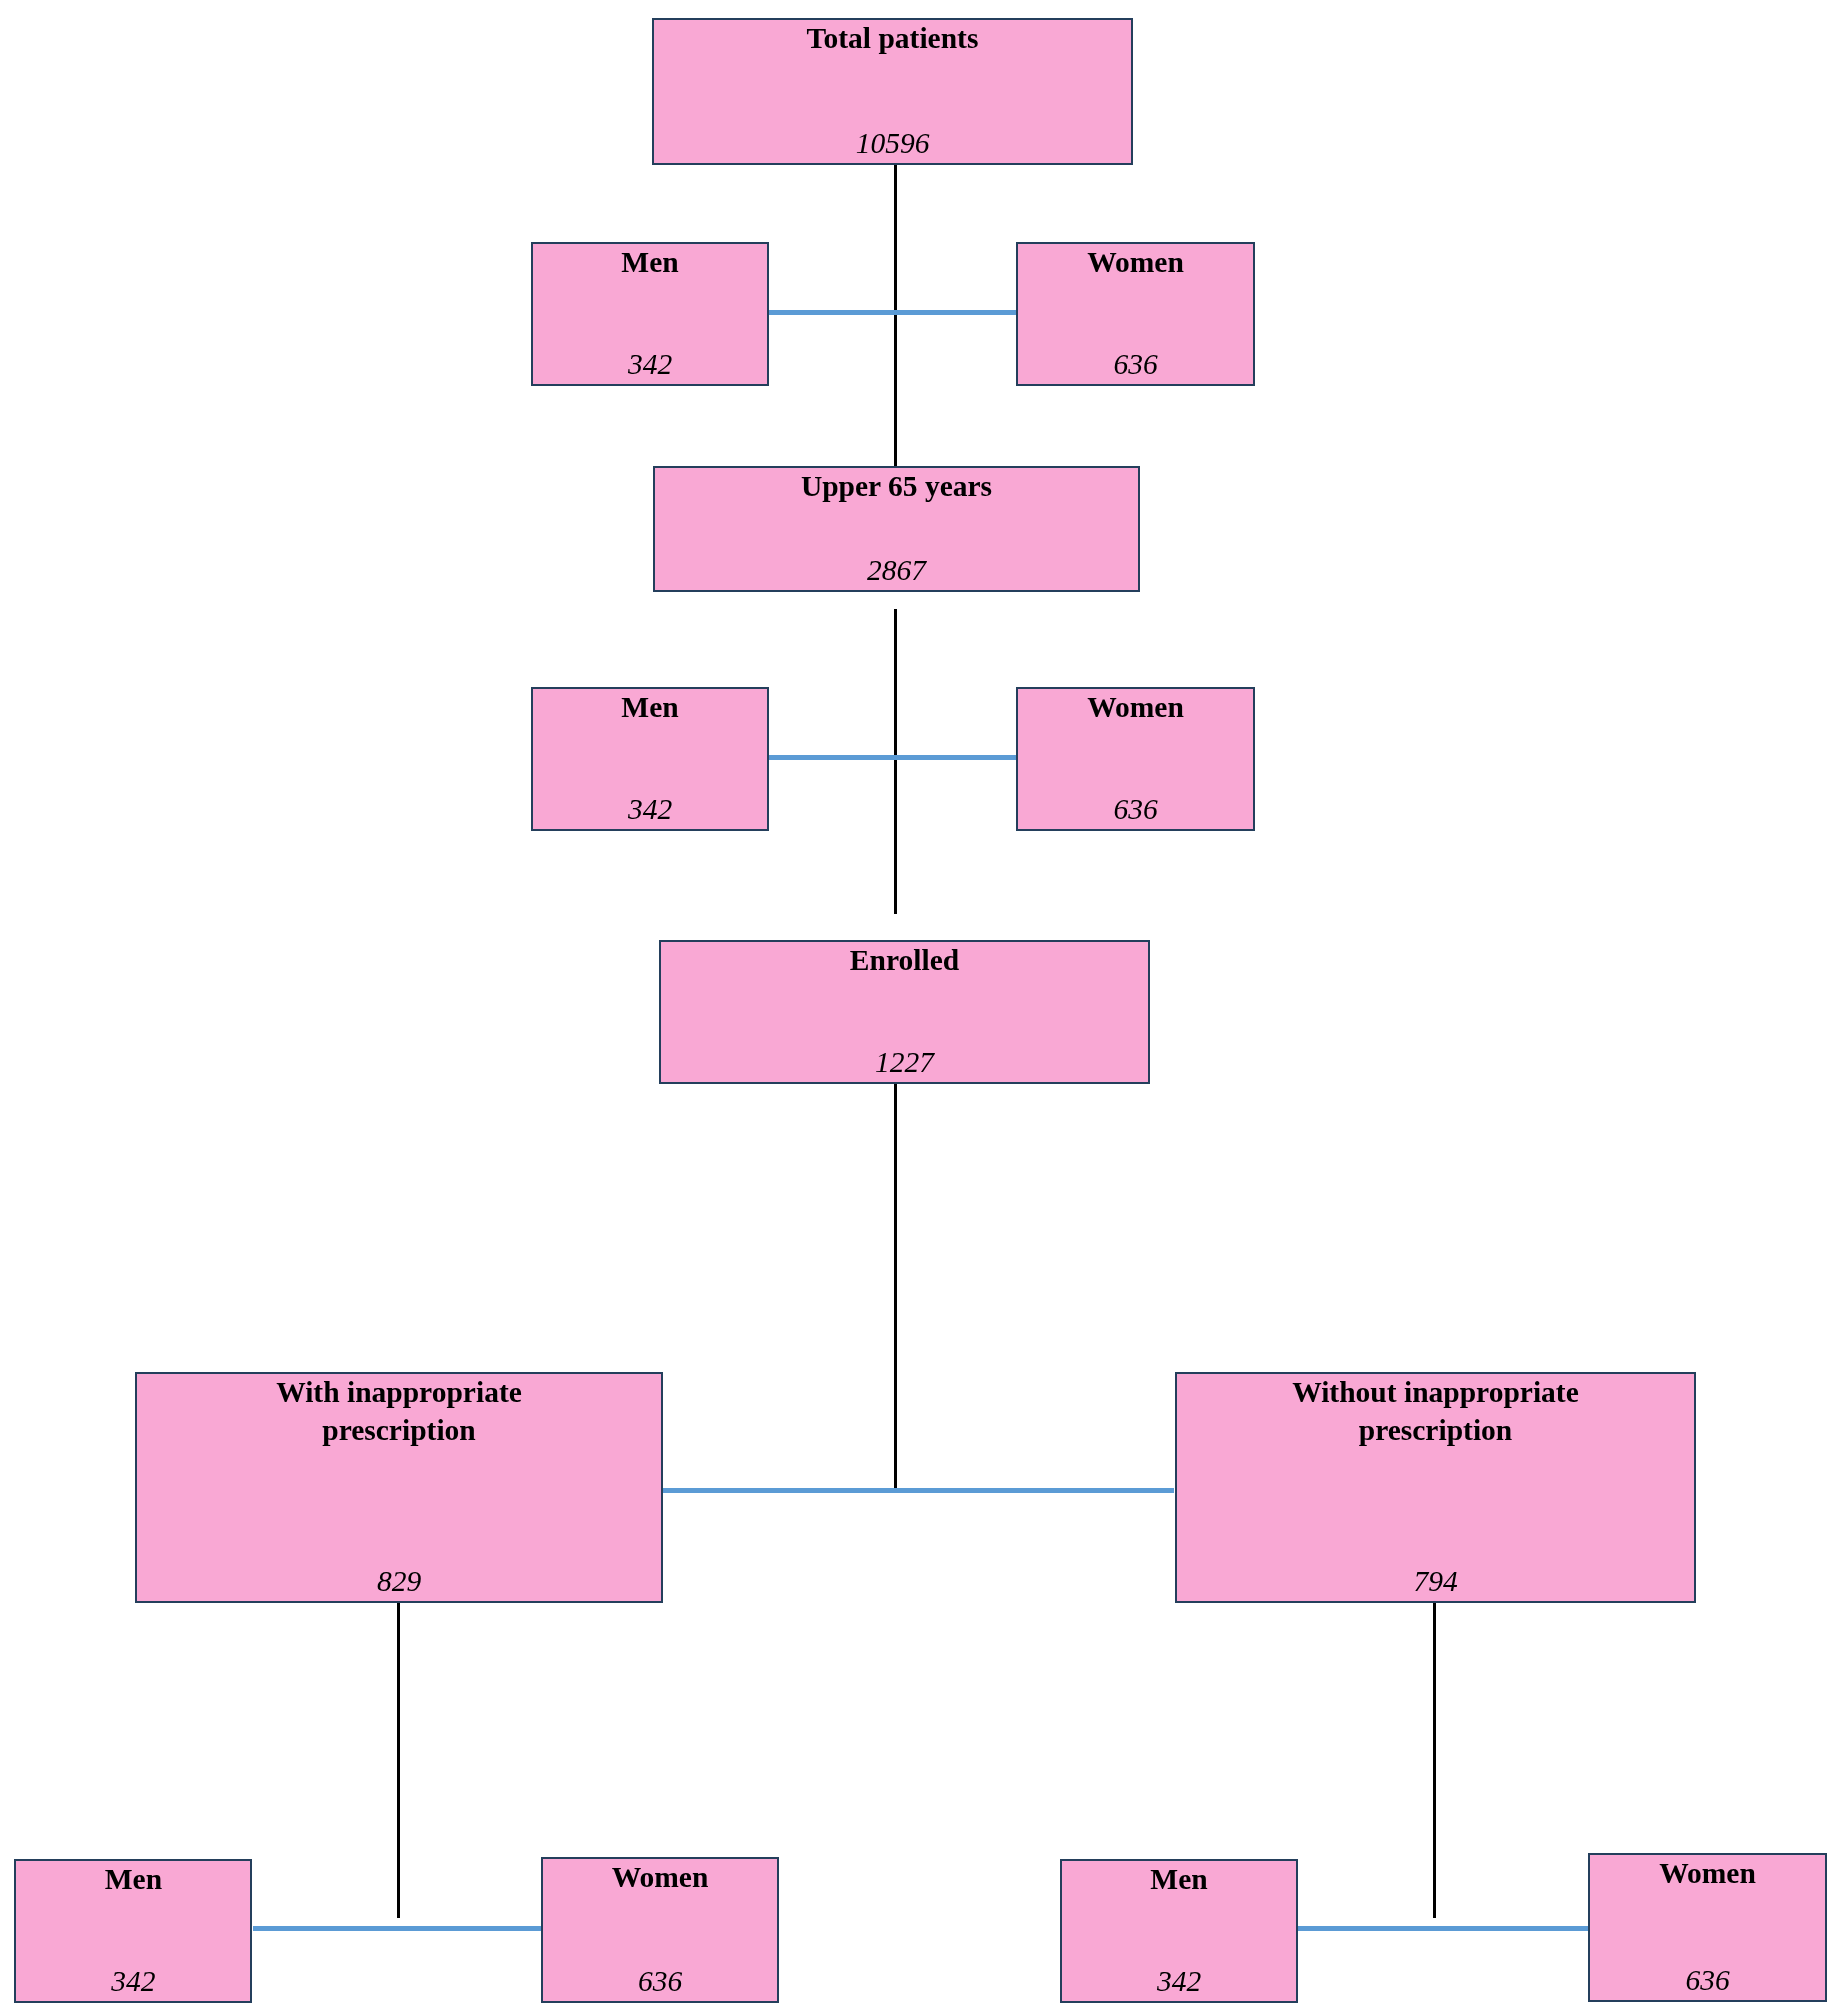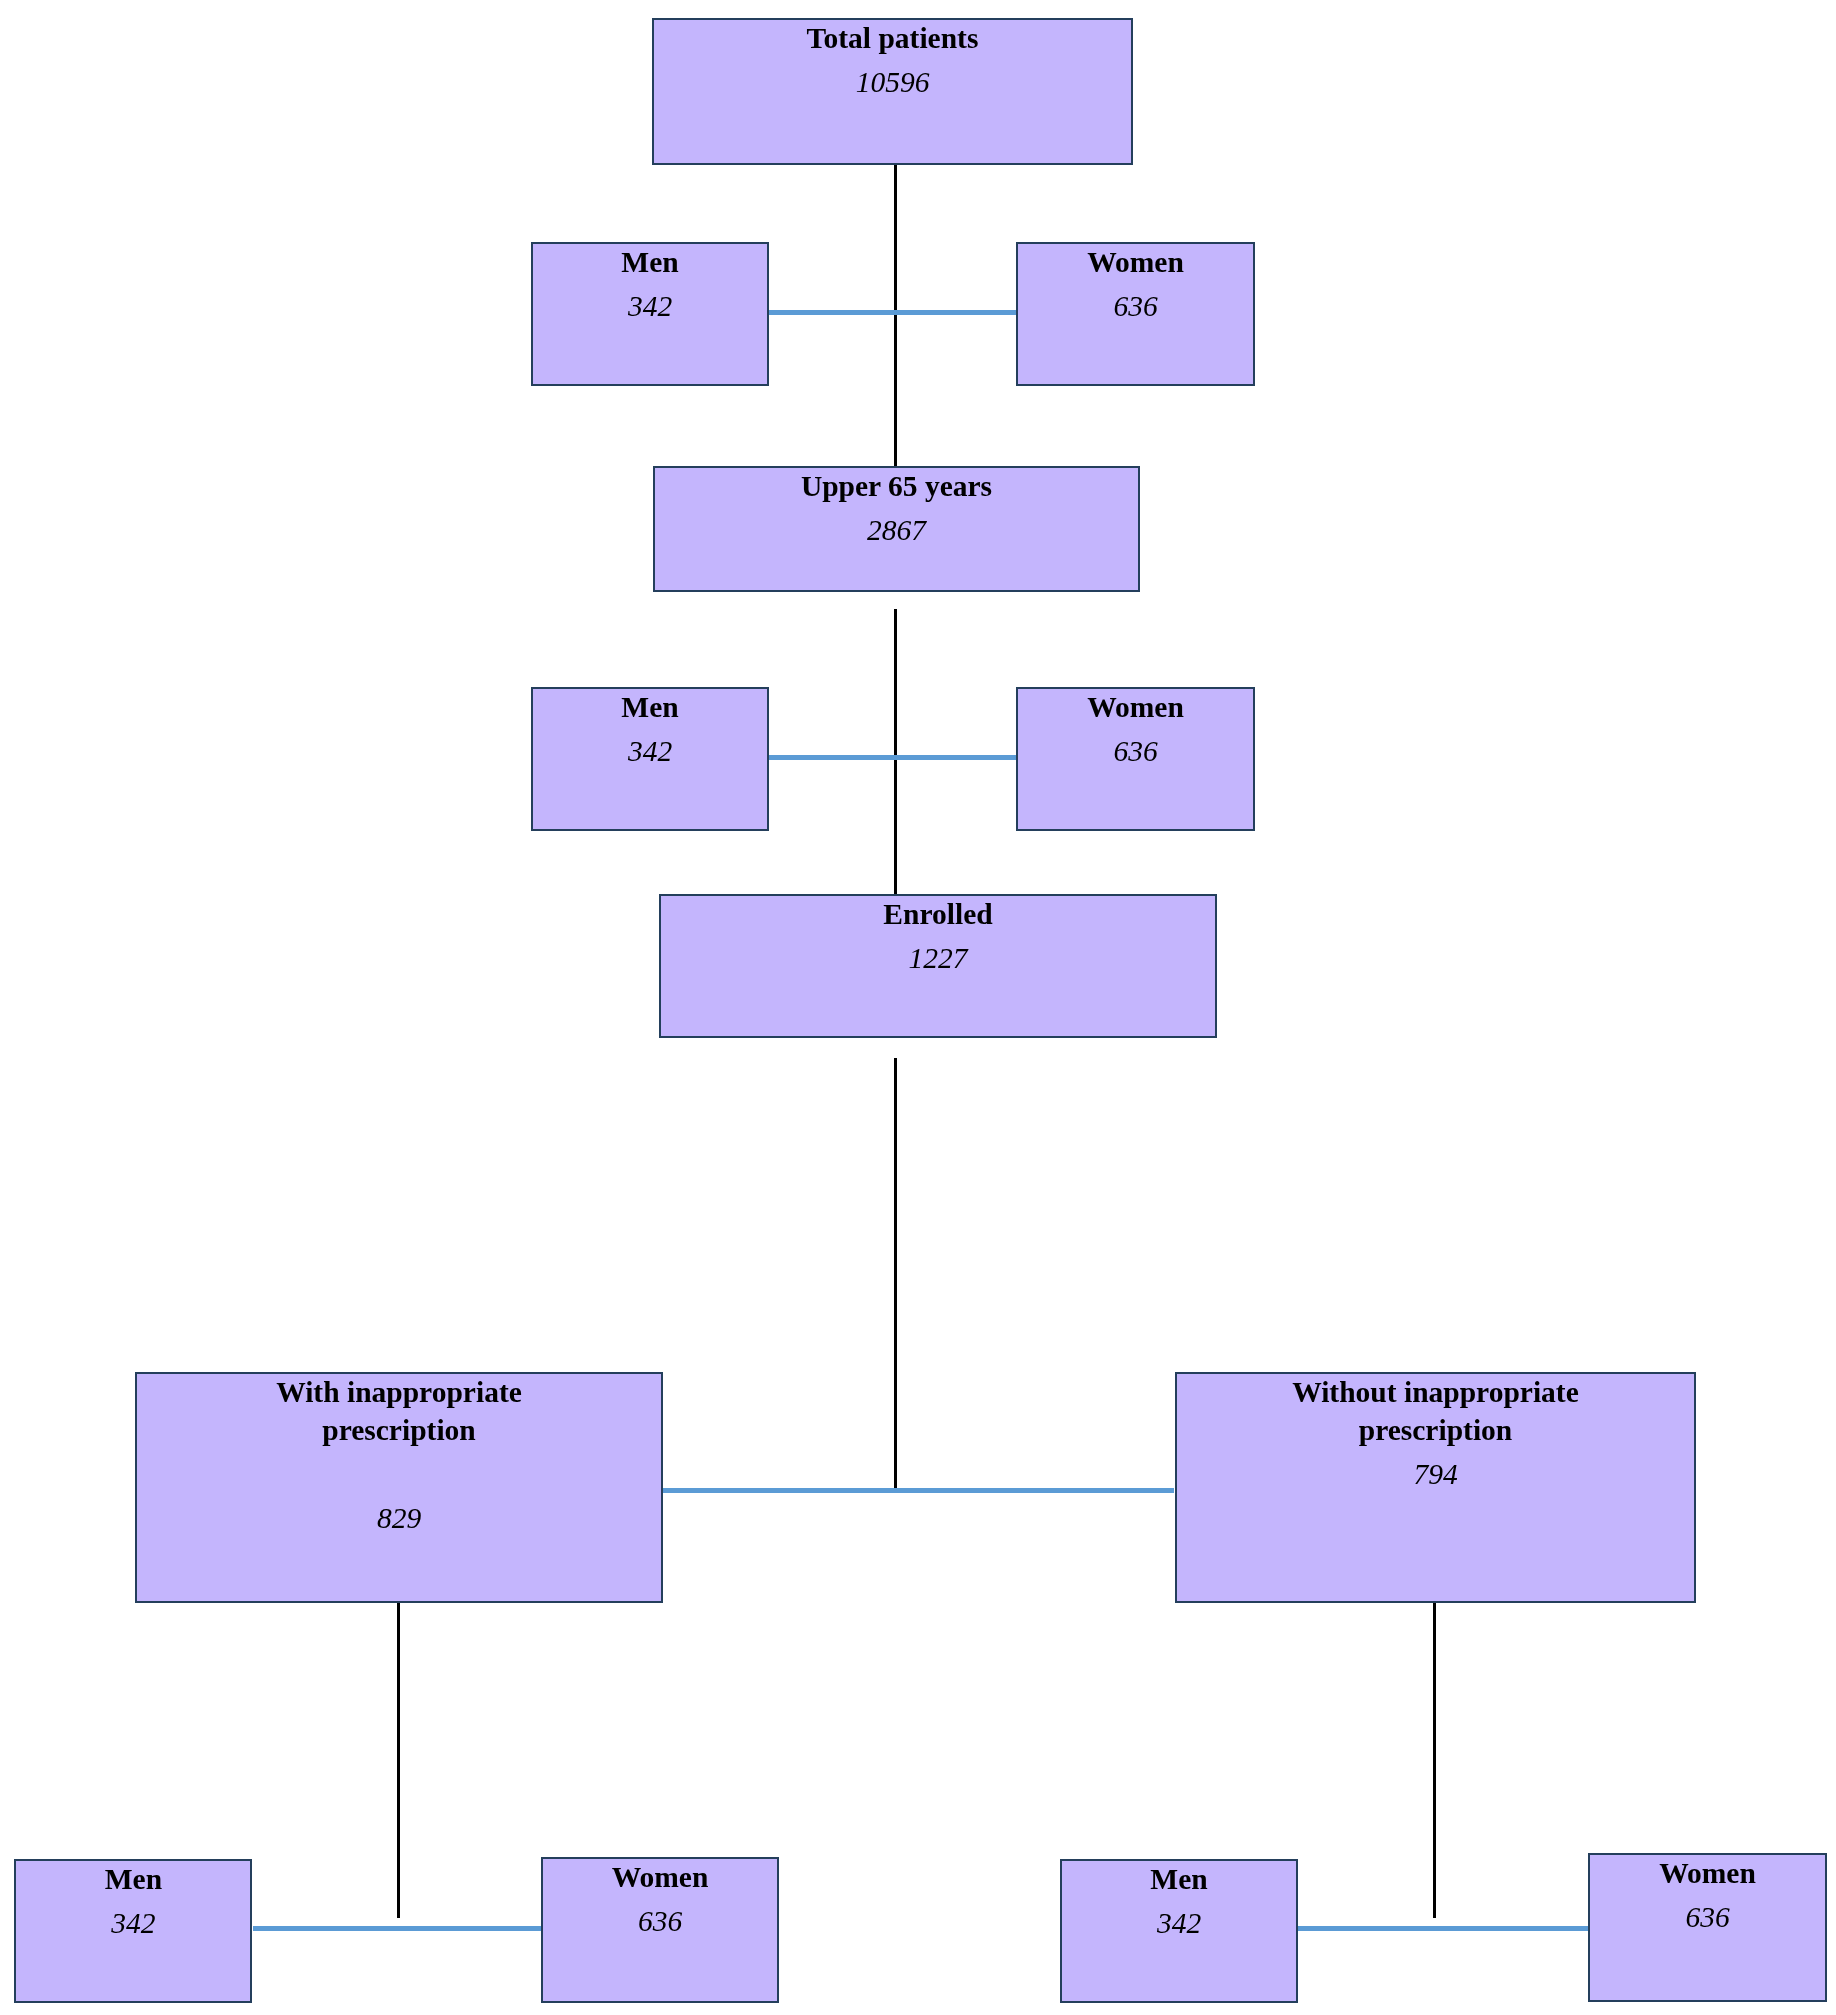--- a/index.html
+++ b/index.html
@@ -12,25 +12,25 @@
     width: 1837px;
     height: 2015px;
     background: #ffffff;
     overflow: hidden;
     font-family: "Liberation Serif", "DejaVu Serif", serif;
   }
   .box {
     position: absolute;
     box-sizing: border-box;
     border: 2.5px solid #243F5C;
-    background: #c4b5fd;
+    background: #f9a8d4;
     display: flex;
     flex-direction: column;
     align-items: center;
-    justify-content: flex-start;
+    justify-content: space-between;
     text-align: center;
     color: #000000;
   }
   .box .lbl {
     font-weight: bold;
     font-size: 29.5px;
     line-height: 1.28;
   }
   .box .val {
     font-weight: normal;
@@ -93,21 +93,21 @@
   <div class="box" style="left:531px; top:687px; width:238px; height:144px;">
     <div class="lbl">Men</div>
     <div class="val">342</div>
   </div>
 
   <div class="box" style="left:1016px; top:687px; width:239px; height:144px;">
     <div class="lbl">Women</div>
     <div class="val">636</div>
   </div>
 
-  <div class="box" style="left:659px; top:894px; width:558px; height:144px;">
+  <div class="box" style="left:659px; top:940px; width:491px; height:144px;">
     <div class="lbl">Enrolled</div>
     <div class="val">1227</div>
   </div>
 
   <div class="box big" style="left:135px; top:1372px; width:528px; height:231px;gap:44px;">
     <div class="lbl">With inappropriate prescription</div>
     <div class="val">829</div>
   </div>
 
   <div class="box big" style="left:1175px; top:1372px; width:521px; height:231px;">

